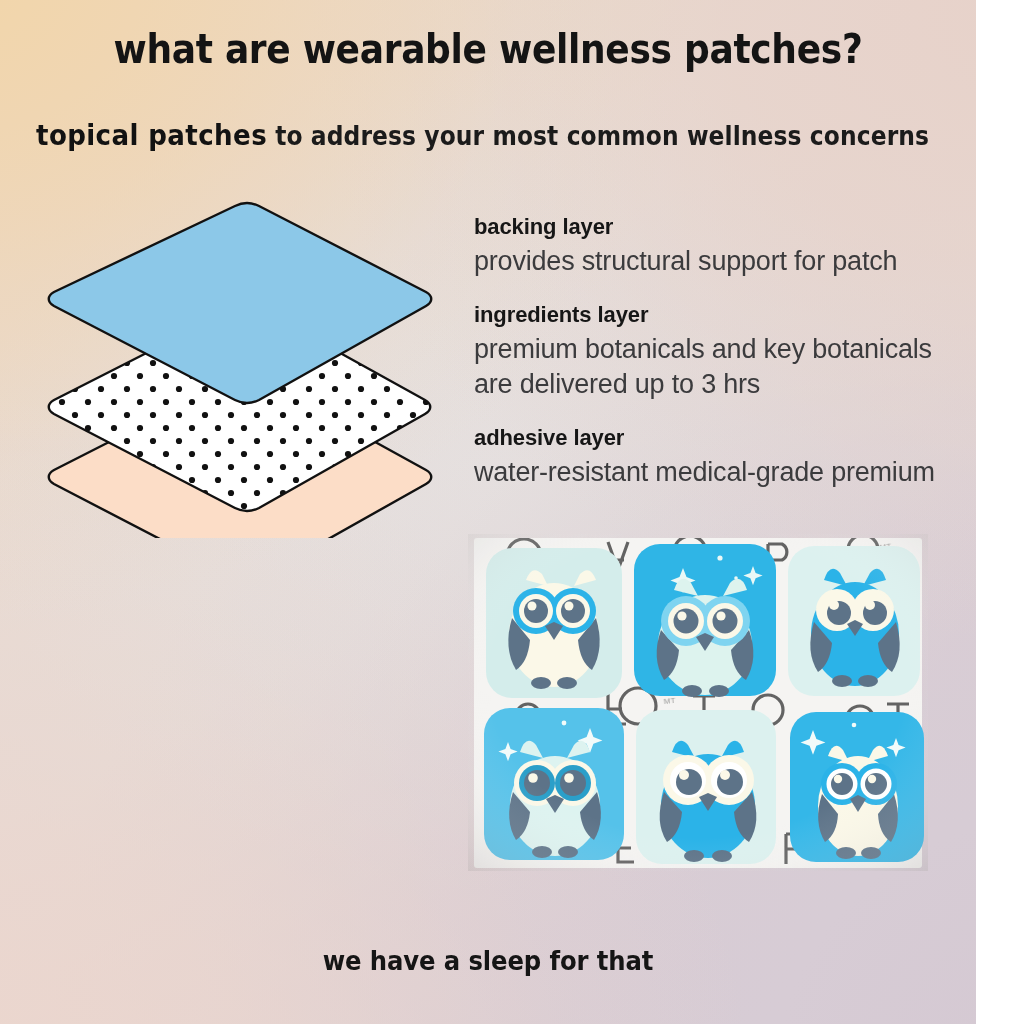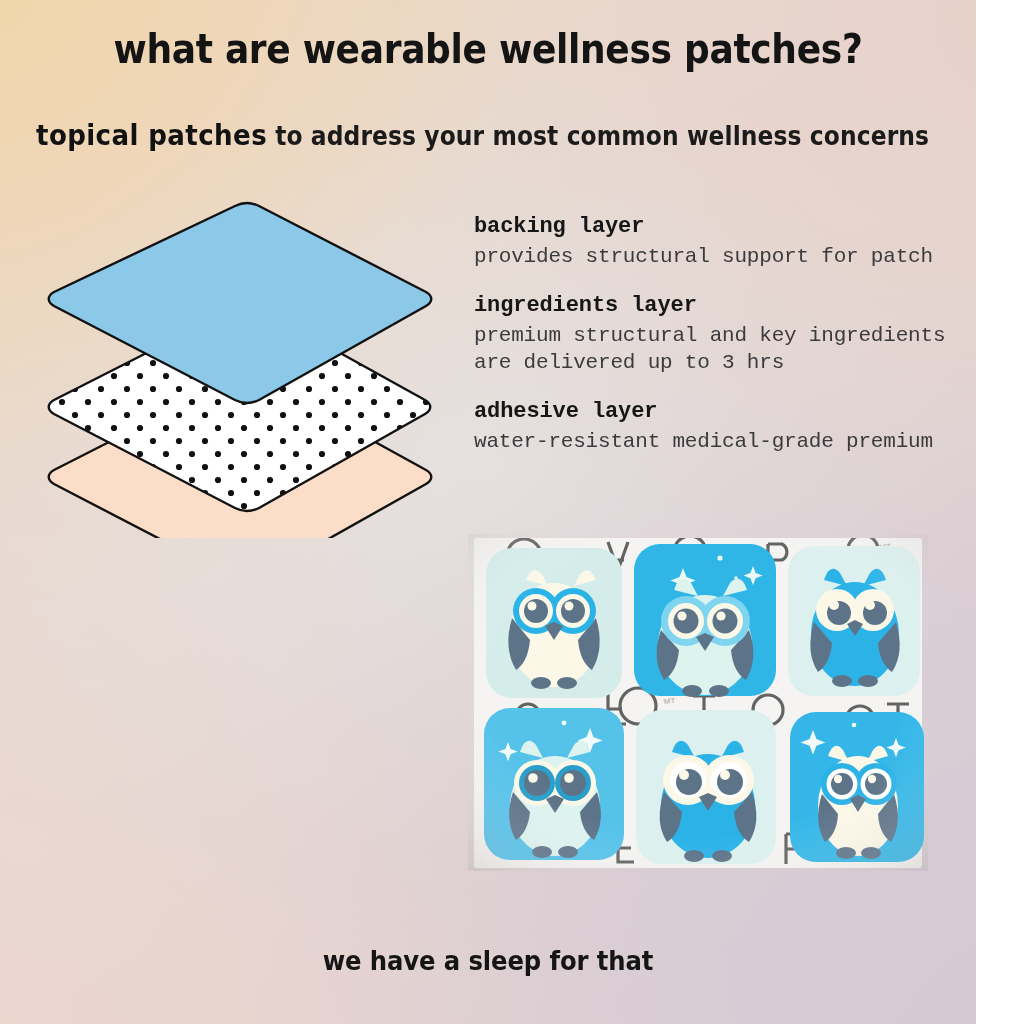--- a/index.html
+++ b/index.html
@@ -41,26 +41,26 @@
   #diagram{position:absolute;left:30px;top:188px;width:420px;height:350px;}
   #diagram svg{display:block;width:100%;height:100%;}
 
   
   #copy{position:absolute;left:474px;top:214px;width:540px;}
   .blk{margin-bottom:22px;}
   .blk:last-child{margin-bottom:0;}
   .blk-h{
     font-size:22px;font-weight:700;color:#161616;
     letter-spacing:-0.1px;margin-bottom:4px;
-    font-family:Liberation Mono, monospace;
+    font-family:Liberation Sans, sans-serif;
   }
   .blk-p{
-    font-size:21px;font-weight:400;color:#3b3b3d;line-height:1.32;
+    font-size:27px;font-weight:400;color:#3b3b3d;line-height:1.32;
     letter-spacing:-0.2px;
-    font-family:Liberation Mono, monospace;
+    font-family:Liberation Sans, sans-serif;
   }
 
   
   #photo{
     position:absolute;left:468px;top:534px;width:460px;height:337px;
     overflow:hidden;
   }
   #photo svg{display:block;width:100%;height:100%;}
 
   
@@ -152,21 +152,21 @@
 
   <div id="copy">
 
     <div class="blk">
       <div class="blk-h">backing layer</div>
       <div class="blk-p">provides structural support for patch</div>
     </div>
 
     <div class="blk">
       <div class="blk-h">ingredients layer</div>
-      <div class="blk-p">premium structural and key ingredients</div>
+      <div class="blk-p">premium botanicals and key botanicals</div>
       <div class="blk-p">are delivered up to 3 hrs</div>
     </div>
 
     <div class="blk">
       <div class="blk-h">adhesive layer</div>
       <div class="blk-p">water-resistant medical-grade premium</div>
     </div>
 
   </div>
 

